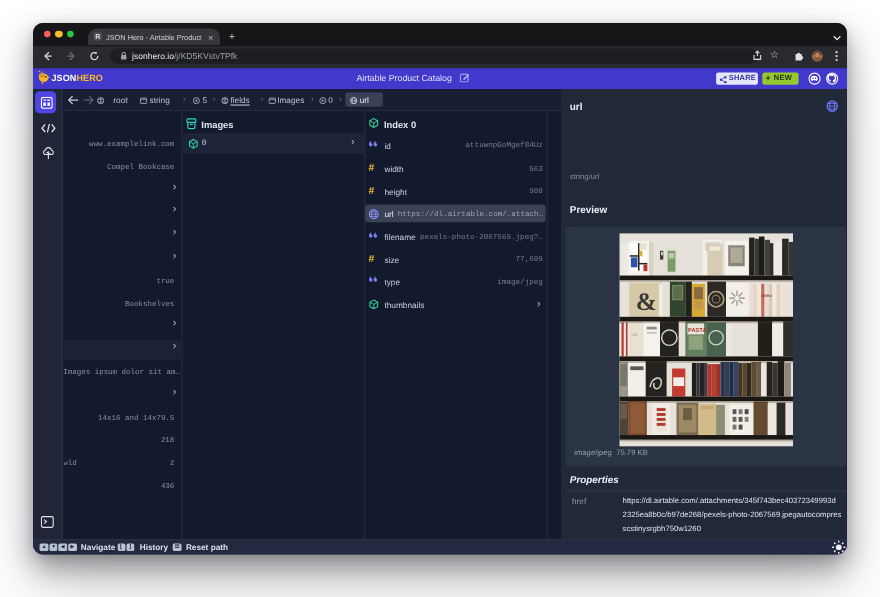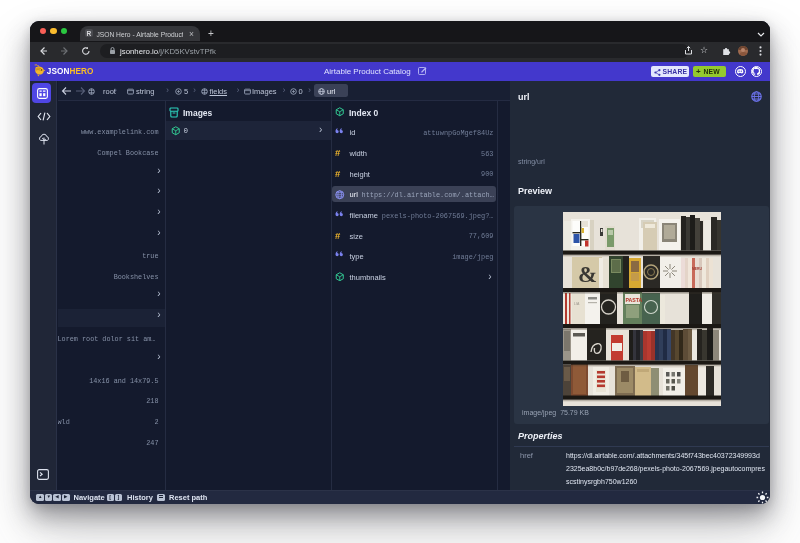--- a/index.html
+++ b/index.html
@@ -241,27 +241,27 @@
     <div class="v" style="top:27.6px;">www.examplelink.com</div>
     <div class="v" style="top:48.3px;">Compel Bookcase</div>
     <div class="ch" style="top:64px;">›</div>
     <div class="ch" style="top:84.7px;">›</div>
     <div class="ch" style="top:105.4px;">›</div>
     <div class="ch" style="top:126.1px;">›</div>
     <div class="v" style="top:151.3px;">true</div>
     <div class="v" style="top:172px;">Bookshelves</div>
     <div class="ch" style="top:187.7px;">›</div>
     <div class="ch" style="top:208.4px;">›</div>
-    <div class="v" style="left:0px;right:auto;top:234.6px;">Lorem root dolor sit am…</div>
+    <div class="v" style="left:0px;right:auto;top:234.6px;">Images ipsum dolor sit am…</div>
     <div class="ch" style="top:250.4px;">›</div>
     <div class="v" style="top:276px;">14x16 and 14x79.5</div>
     <div class="v" style="top:296.7px;">218</div>
     <div class="v" style="left:0px;right:auto;top:317.4px;">wld</div>
     <div class="v" style="top:317.4px;">2</div>
-    <div class="v" style="top:338.1px;">247</div>
+    <div class="v" style="top:338.1px;">436</div>
   </div>
 
   <div class="a" style="left:139px;top:85.5px;">
       <svg width="10" height="11" viewBox="0 0 10 11">
         <rect x="1" y="1" width="8" height="3.2" rx="0.8" stroke="#2dd4bf" stroke-width="1.1" fill="none"></rect>
         <path d="M1.8 4.2 V9 a1 1 0 0 0 1 1 H7.2 a1 1 0 0 0 1-1 V4.2" stroke="#2dd4bf" stroke-width="1.1" fill="none"></path>
         <path d="M3.6 6 h2.8" stroke="#2dd4bf" stroke-width="1.1"></path>
       </svg>
     </div>
   <div class="a" style="left:153px;top:86.8px;font-size:8.5px;font-weight:bold;color:#e2e7f2;">Images</div>

